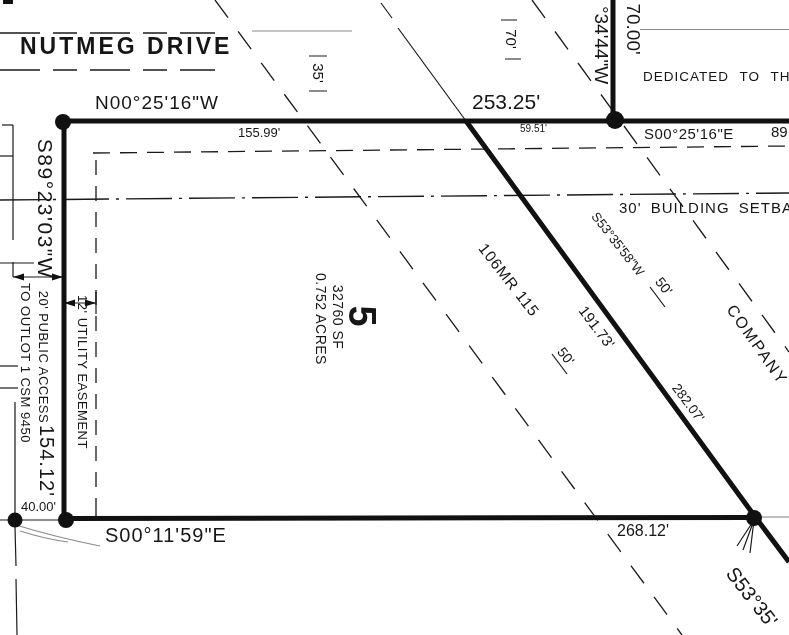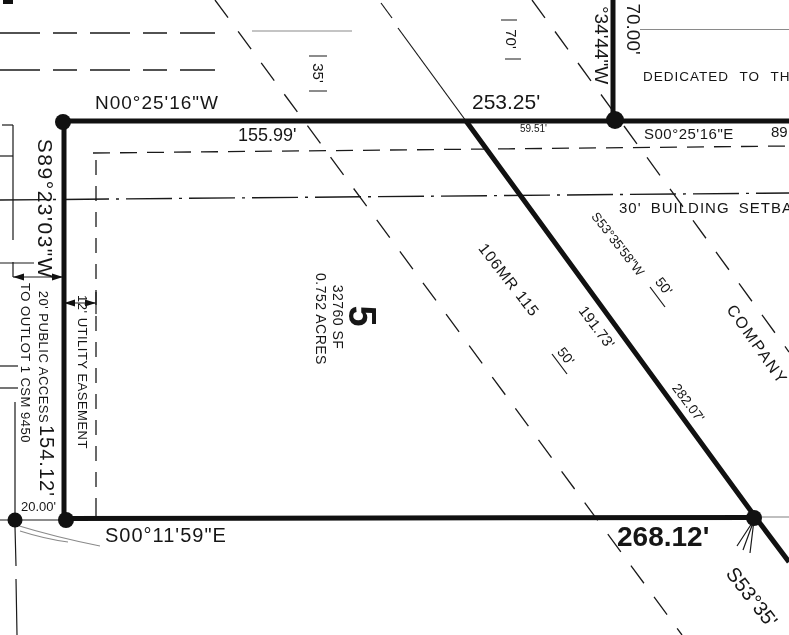--- a/index.html
+++ b/index.html
@@ -82,42 +82,43 @@
     <g fill="#111" stroke="none">
       <circle cx="63" cy="122" r="8"></circle>
       <circle cx="615" cy="120" r="9"></circle>
       <circle cx="15" cy="520" r="7.5"></circle>
       <circle cx="66" cy="520" r="8"></circle>
       <circle cx="754" cy="518" r="8"></circle>
       <rect x="3" y="0" width="10" height="4"></rect>
     </g>
   </svg>
 
+  <span class="lbl b" style="left:20px;top:35px;font-size:23px;letter-spacing:3px;">NUTMEG DRIVE</span>
 
   <span class="lbl" style="left:95px;top:93px;font-size:19px;letter-spacing:1px;">N00°25'16"W</span>
 
   <span class="lbl" style="left:472px;top:91px;font-size:21px;">253.25'</span>
 
-  <span class="lbl" style="left:238px;top:126px;font-size:18px;">155.99'</span>
+  <span class="lbl" style="left:238px;top:126px;font-size:13px;">155.99'</span>
 
   <span class="lbl" style="left:520px;top:124px;font-size:10px;">59.51'</span>
 
   <span class="lbl" style="left:644px;top:126px;font-size:15px;letter-spacing:.5px;">S00°25'16"E</span>
 
   <span class="lbl" style="left:771px;top:124px;font-size:15px;text-align:center;">89</span>
 
   <span class="lbl" style="left:643px;top:70px;font-size:13.5px;letter-spacing:1px;word-spacing:6px;">DEDICATED TO THE PUB</span>
 
   <span class="lbl" style="left:619px;top:200px;font-size:15px;letter-spacing:1px;word-spacing:4px;">30' BUILDING SETBACK</span>
 
   <span class="lbl" style="left:105px;top:525px;font-size:20px;letter-spacing:1px;">S00°11'59"E</span>
 
-  <span class="lbl" style="left:617px;top:523px;font-size:28px;font-weight:bold;">268.12'</span>
+  <span class="lbl" style="left:617px;top:523px;font-size:16px;">268.12'</span>
 
-  <span class="lbl" style="left:21px;top:500px;font-size:13px;">20.00'</span>
+  <span class="lbl" style="left:21px;top:500px;font-size:13px;">40.00'</span>
 
   <span class="lbl r90" style="left:45px;top:209px;font-size:21px;letter-spacing:1.5px;">S89°23'03"W</span>
 
   <span class="lbl r90" style="left:47px;top:461px;font-size:20px;letter-spacing:1px;">154.12'</span>
 
   <span class="lbl r90" style="left:43px;top:357px;font-size:13px;letter-spacing:.5px;">20' PUBLIC ACCESS</span>
 
   <span class="lbl r90" style="left:25px;top:363px;font-size:13px;letter-spacing:.5px;">TO OUTLOT 1 CSM 9450</span>
 
   <span class="lbl r90" style="left:82px;top:372px;font-size:13px;letter-spacing:.5px;">12' UTILITY EASEMENT</span>

